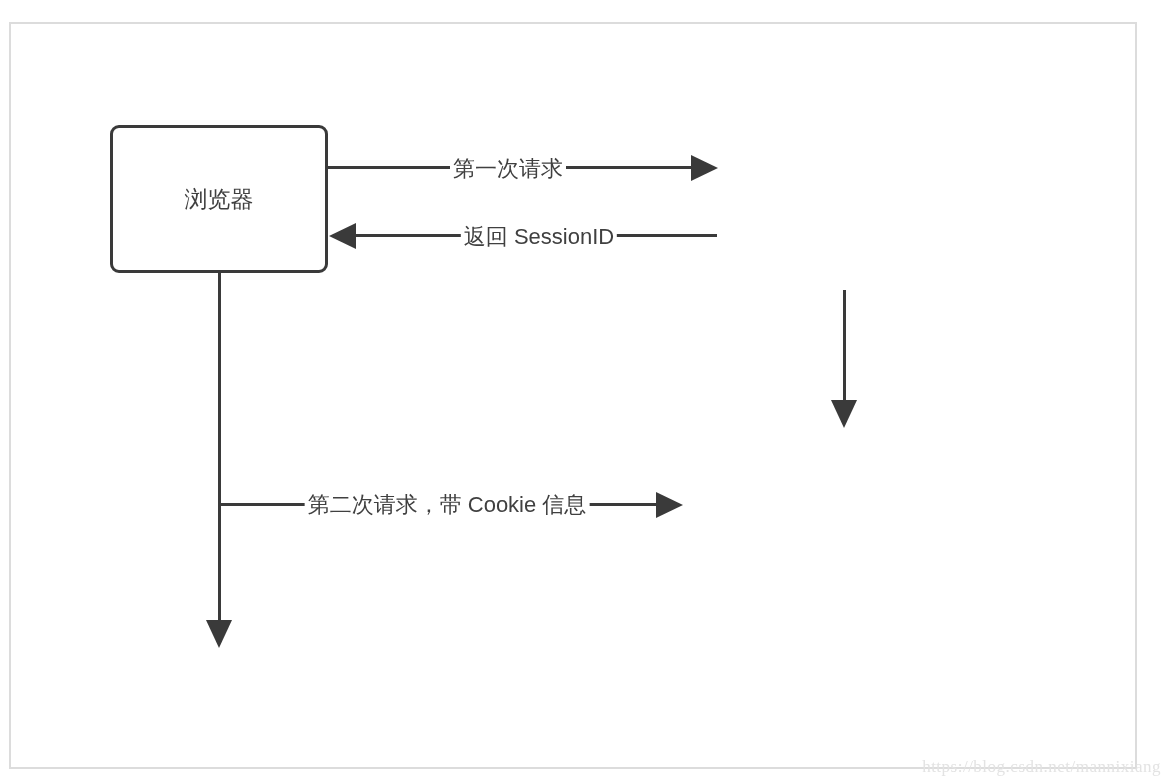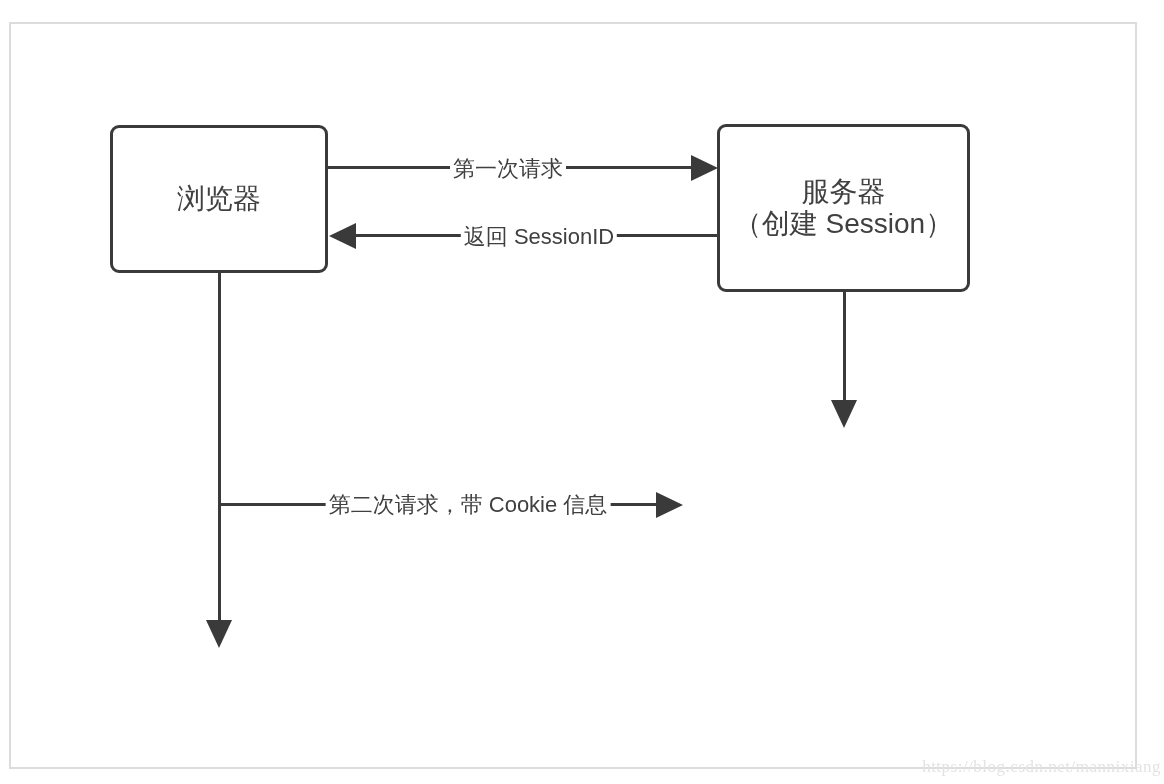--- a/index.html
+++ b/index.html
@@ -22,21 +22,21 @@
   .node {
     position: absolute;
     border: 3px solid #3a3a3a;
     border-radius: 9px;
     background: #ffffff;
     display: flex;
     flex-direction: column;
     align-items: center;
     justify-content: center;
     color: #404040;
-    font-size: 28px;
+    font-size: 23px;
     line-height: 32px;
     text-align: center;
   }
   .node-browser  { left: 110px; top: 125px; width: 218px; height: 148px; }
   .node-server   { left: 717px; top: 124px; width: 253px; height: 168px; }
   .node-session  { left: 682px; top: 428px; width: 328px; height: 162px; }
 
   .hline, .vline {
     position: absolute;
     background: #3a3a3a;
@@ -76,21 +76,21 @@
     position: absolute;
     transform: translate(-50%, -50%);
     background: #ffffff;
     color: #404040;
     font-size: 22px;
     white-space: nowrap;
     padding: 0 3px;
   }
   .label-first-request  { left: 508px; top: 169px; }
   .label-return-session { left: 523px; top: 237px; margin-left: 16px; }
-  .label-second-request { left: 447px; top: 505px; margin-left: 21px; }
+  .label-second-request { left: 447px; top: 505px; }
 
   .watermark {
     position: absolute;
     right: 3px; bottom: 7px;
     color: #e3e3e3;
     font-size: 17px;
     letter-spacing: 0.5px;
     white-space: nowrap;
     font-family: Liberation Serif, serif;
   }
@@ -99,24 +99,20 @@
 <body>
 
 <div class="canvas">
 
   <div class="frame"></div>
 
   <div class="node node-browser">
     <div>浏览器</div>
   </div>
 
-  <div class="node node-server">
-    <div>服务器</div>
-    <div>（创建 Session）</div>
-  </div>
 
 
   <div class="hline line-first-request"></div>
   <div class="ah ah-right ah-first-request"></div>
   <div class="edge-label label-first-request">第一次请求</div>
 
   <div class="hline line-return-session"></div>
   <div class="ah ah-left ah-return-session"></div>
   <div class="edge-label label-return-session">返回 SessionID</div>
 

